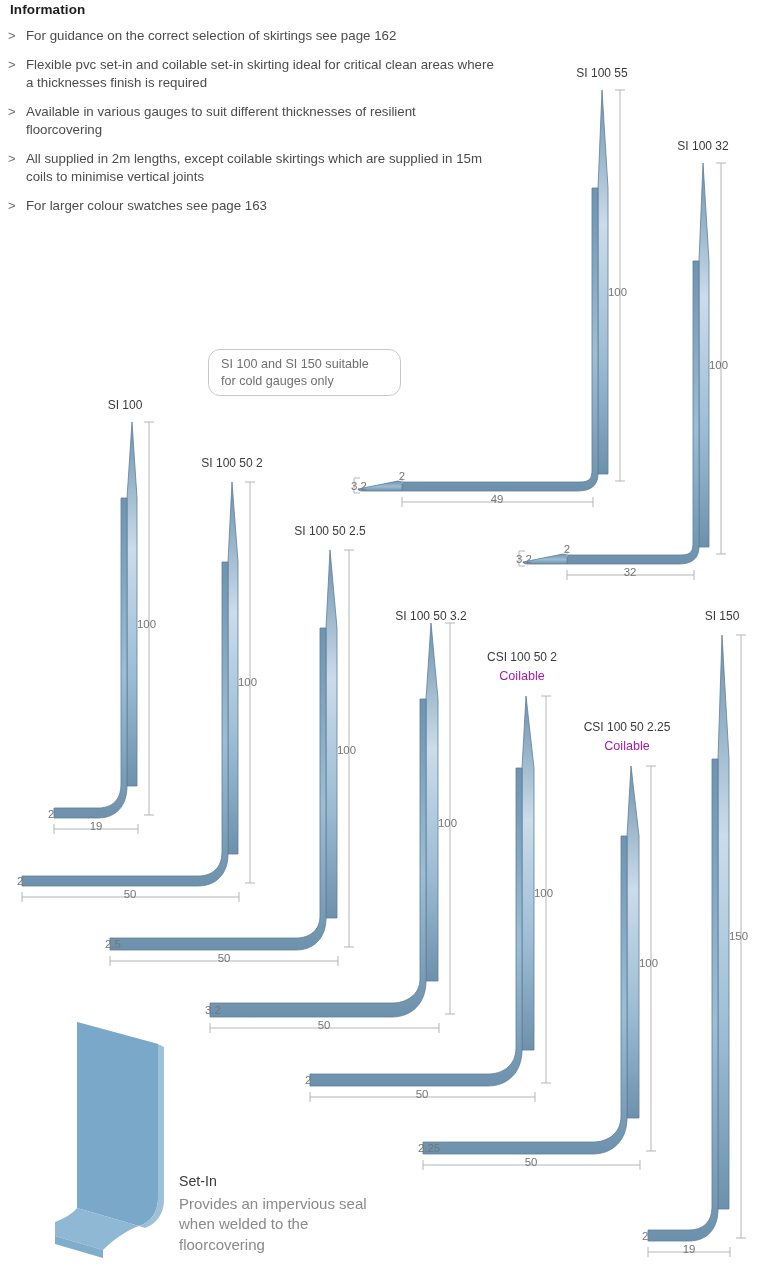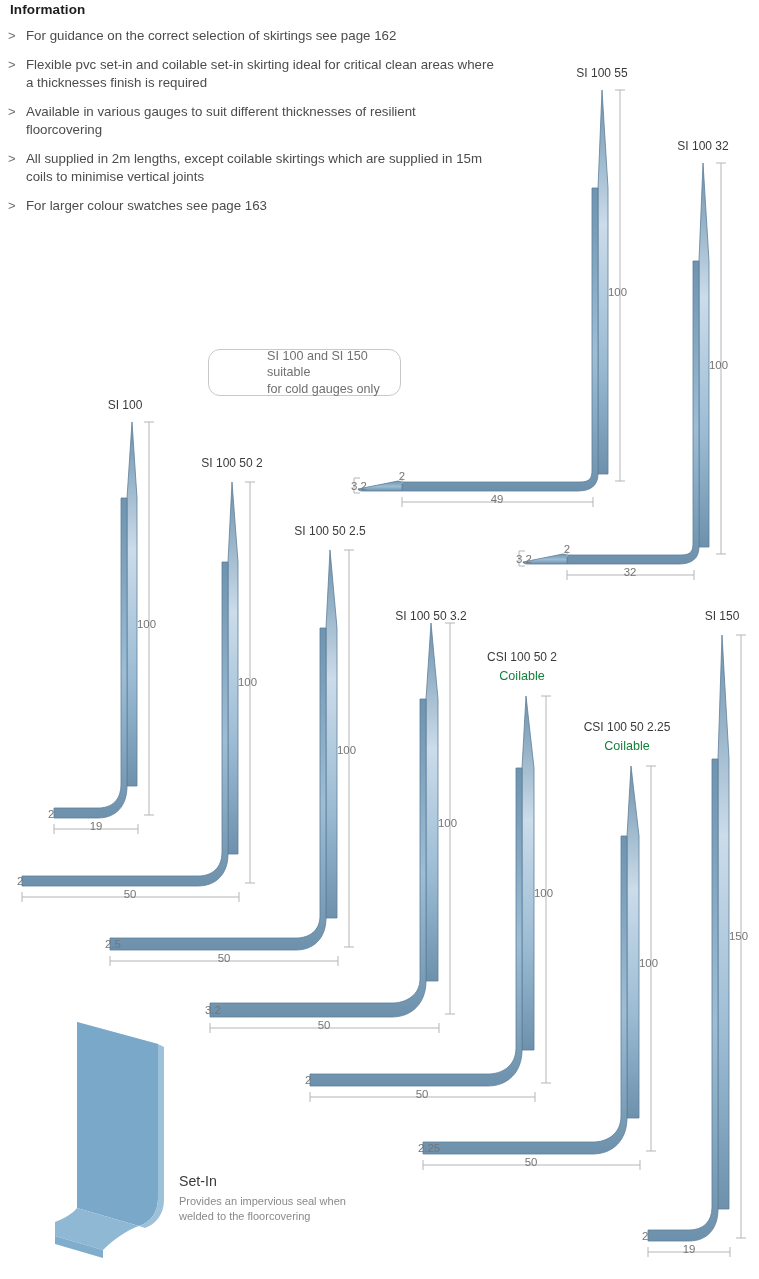--- a/index.html
+++ b/index.html
@@ -16,48 +16,48 @@
   .info-row{display:flex;align-items:flex-start;margin-bottom:11px;}
   .info-chev{width:18px;flex:0 0 18px;font-size:13px;color:#6f6f6f;line-height:1.35;}
   .info-text{font-size:13.3px;line-height:1.35;color:#4c4c4c;max-width:468px;}
 
   
   #note-bubble{
     position:absolute;left:208px;top:349px;width:193px;height:47px;
     border:1px solid #c9c9c9;border-radius:12px;background:#fff;
     display:flex;align-items:center;padding:0 12px;box-sizing:border-box;
   }
-  #note-bubble .note-txt{font-size:12.6px;line-height:1.3;color:#707070;margin-left:46px;}
+  #note-bubble .note-txt{font-size:12.6px;line-height:1.3;color:#707070;}
 
   
   .figure{position:absolute;}
   .fig-title{
     position:absolute;white-space:nowrap;font-size:12px;color:#3a3a3a;
     text-align:center;transform:translateX(-50%);
   }
   .fig-sub{
-    position:absolute;white-space:nowrap;font-size:12.6px;color:#15803d;
+    position:absolute;white-space:nowrap;font-size:12.6px;color:#a21caf;
     text-align:center;transform:translateX(-50%);
   }
   .dimlabel{
     position:absolute;white-space:nowrap;font-size:11.4px;color:#757575;
   }
   .dimlabel.center{transform:translateX(-50%);}
   .dimlabel.right{transform:translateX(-100%);}
   .dimlabel.mid-v{transform:translateY(-50%);}
 
   svg{display:block;overflow:visible;}
   .dimline{stroke:#b5b5b5;stroke-width:1;fill:none;}
   .prof-outline{stroke:#5e7f99;stroke-width:.8;}
 
   
   #setin-fig{position:absolute;left:55px;top:1000px;}
   #setin-caption{position:absolute;left:179px;top:1173px;width:200px;}
   #setin-title{font-size:14.2px;color:#3a3a3a;margin-bottom:5px;}
-  #setin-desc{font-size:11px;line-height:1.35;color:#8a8a8a;}
+  #setin-desc{font-size:15px;line-height:1.35;color:#8a8a8a;}
 </style>
 </head>
 <body>
 
 <div id="info-block">
   <div id="info-heading">Information</div>
 
   <div class="info-row">
     <div class="info-chev">&gt;</div>
     <div class="info-text">For guidance on the correct selection of skirtings see page 162</div>

